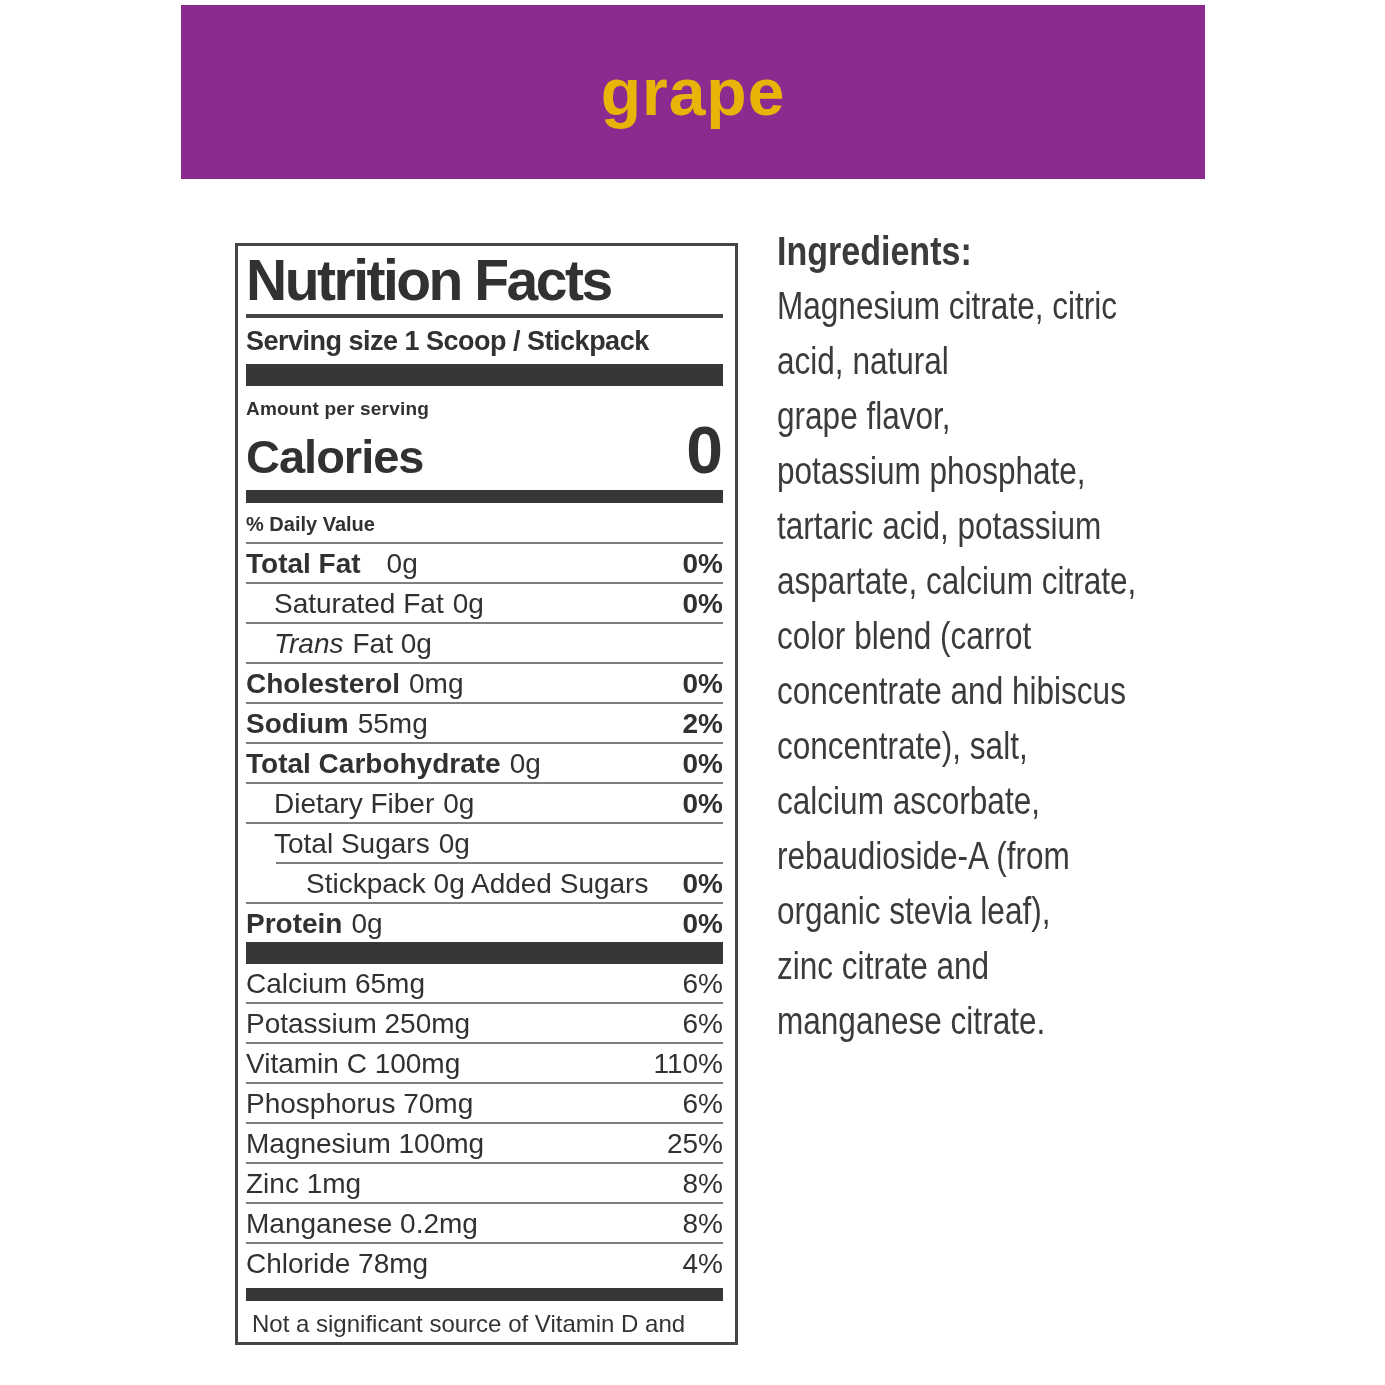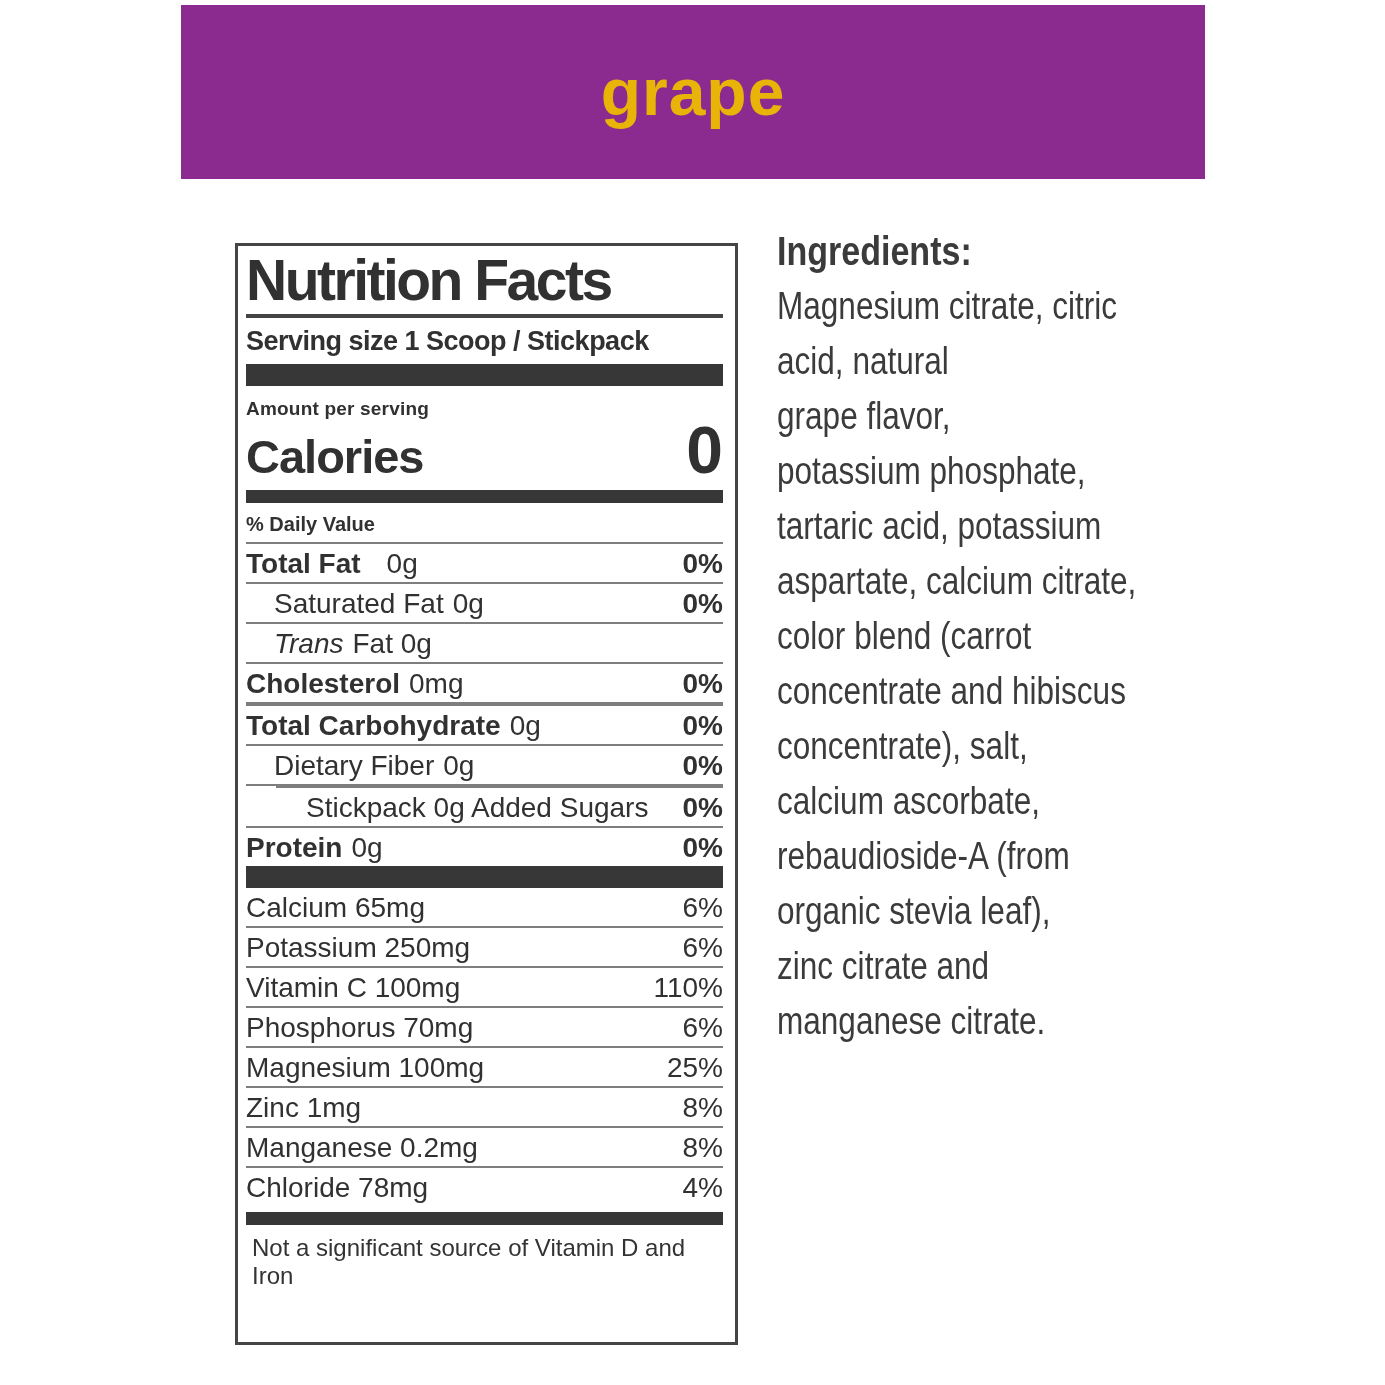--- a/index.html
+++ b/index.html
@@ -79,31 +79,39 @@
         <div class="nrow indent1">
           <span class="nleft"><span class=" i">Trans</span><span class="amt">Fat 0g</span></span>
           <span class="dv"></span>
         </div>
         <div class="divider"></div>
         <div class="nrow indent0">
           <span class="nleft"><span class="b">Cholesterol</span><span class="amt">0mg</span></span>
           <span class="dv b">0%</span>
         </div>
         <div class="divider"></div>
+        <div class="nrow indent0">
+          <span class="nleft"><span class="b">Sodium</span><span class="amt">55mg</span></span>
+          <span class="dv b">2%</span>
+        </div>
         <div class="divider"></div>
         <div class="nrow indent0">
           <span class="nleft"><span class="b">Total Carbohydrate</span><span class="amt">0g</span></span>
           <span class="dv b">0%</span>
         </div>
         <div class="divider"></div>
         <div class="nrow indent1">
           <span class="nleft"><span>Dietary Fiber</span><span class="amt">0g</span></span>
           <span class="dv b">0%</span>
         </div>
         <div class="divider"></div>
+        <div class="nrow indent1">
+          <span class="nleft"><span>Total Sugars</span><span class="amt">0g</span></span>
+          <span class="dv"></span>
+        </div>
         <div class="divider inset"></div>
         <div class="nrow indent2">
           <span class="nleft"><span>Stickpack 0g Added Sugars</span></span>
           <span class="dv b">0%</span>
         </div>
         <div class="divider"></div>
         <div class="nrow indent0">
           <span class="nleft"><span class="b">Protein</span><span class="amt">0g</span></span>
           <span class="dv b">0%</span>
         </div>

